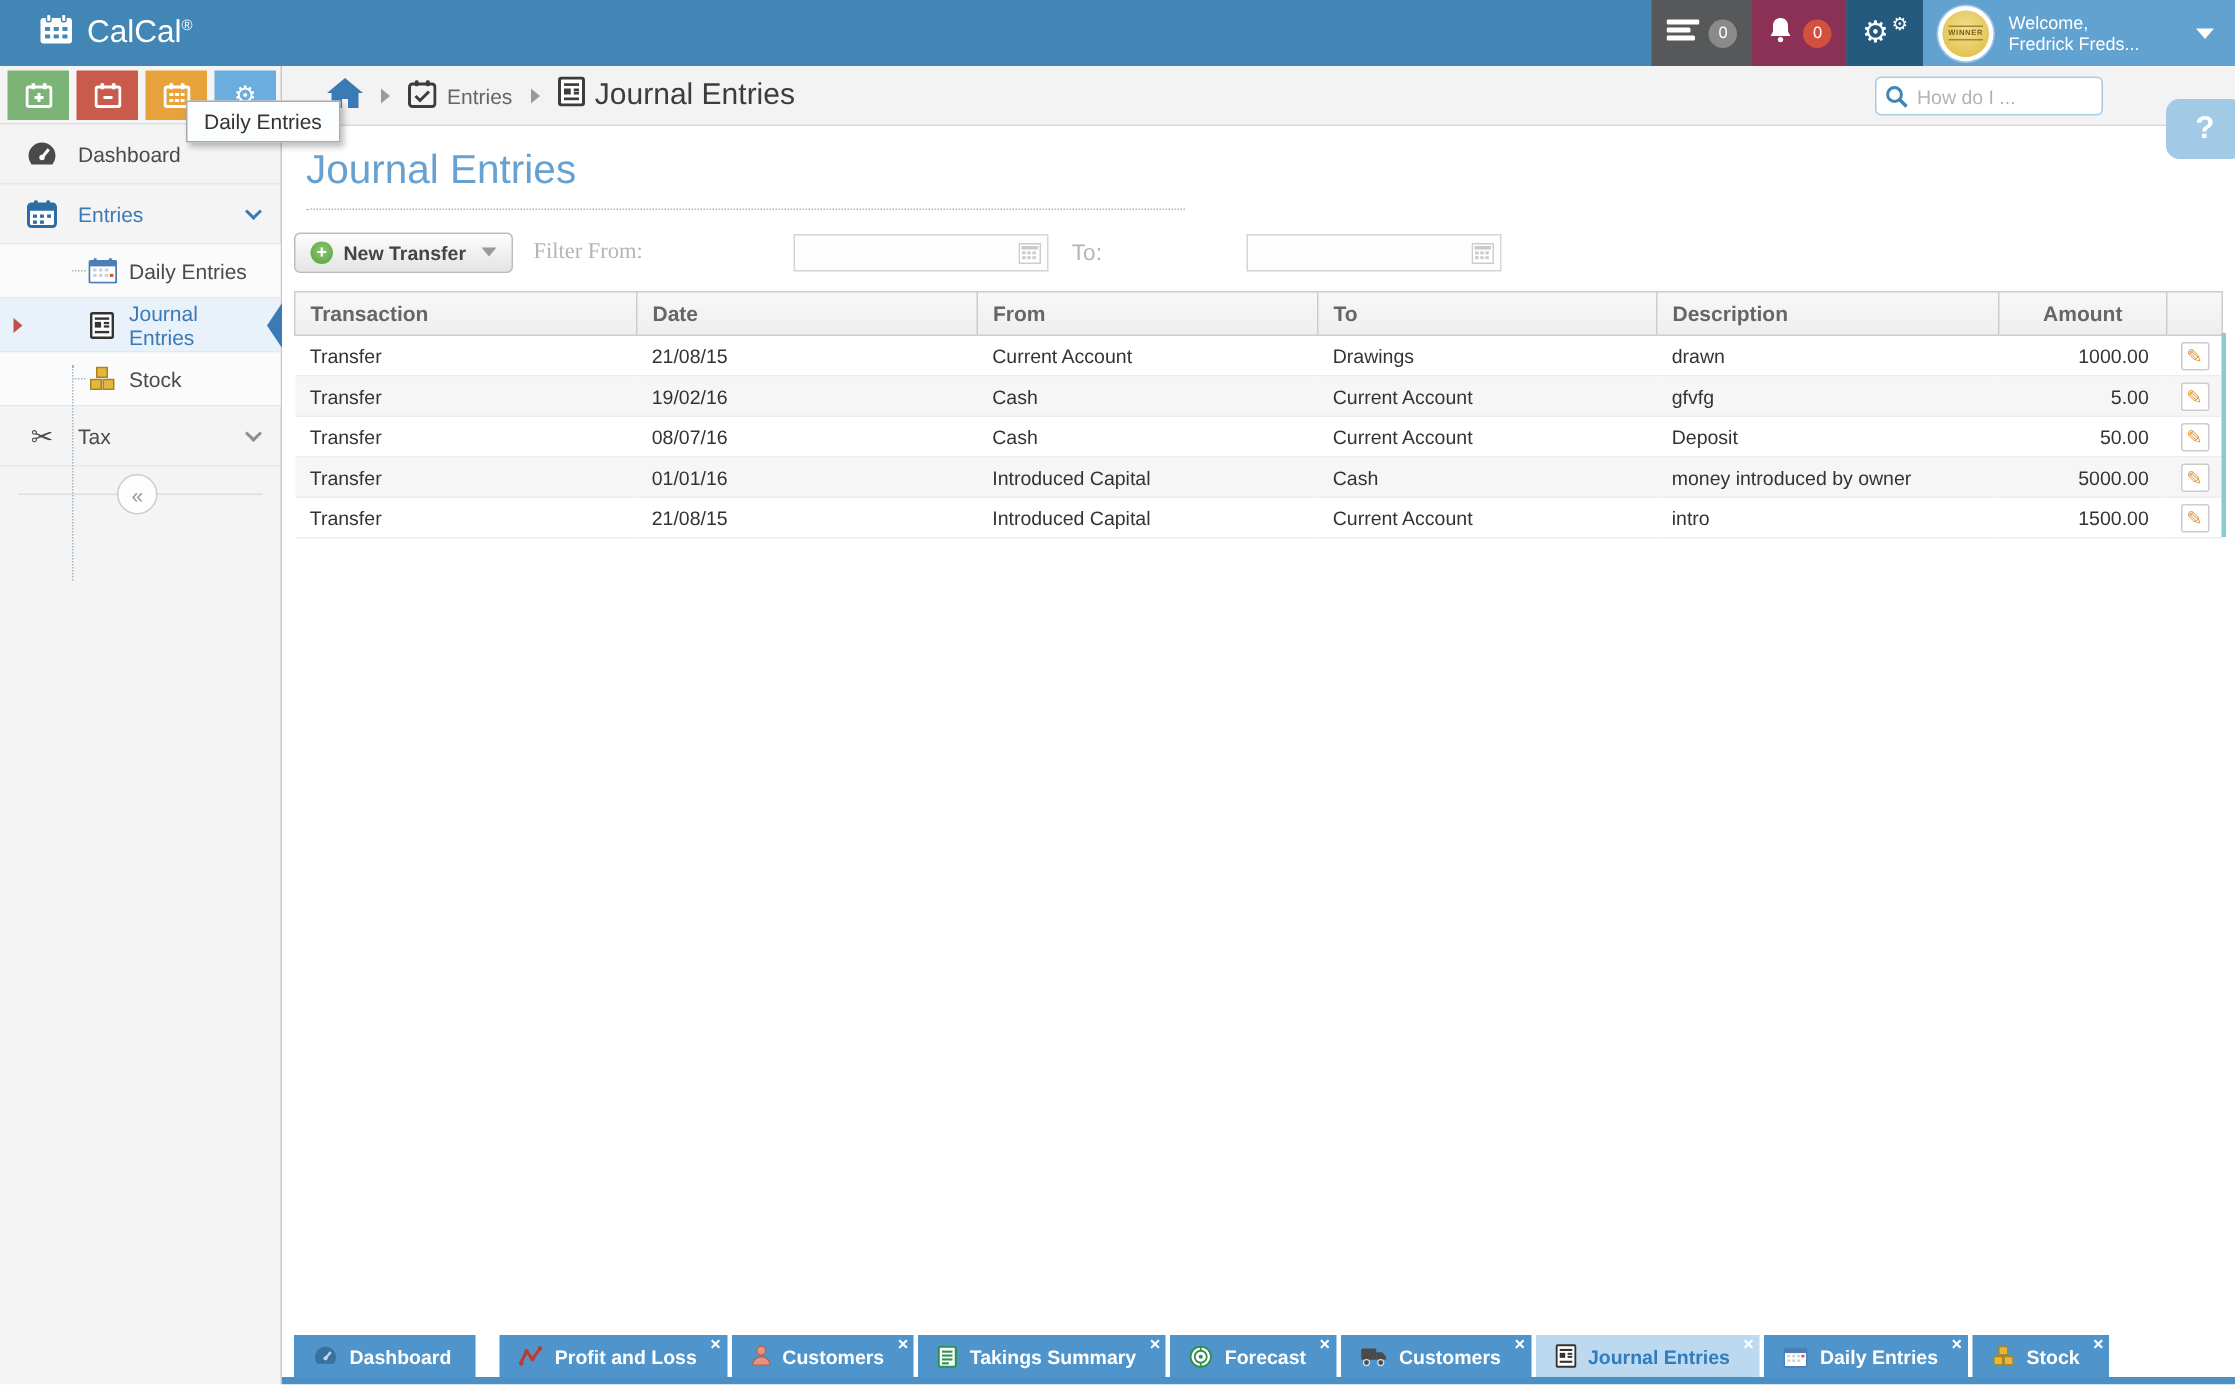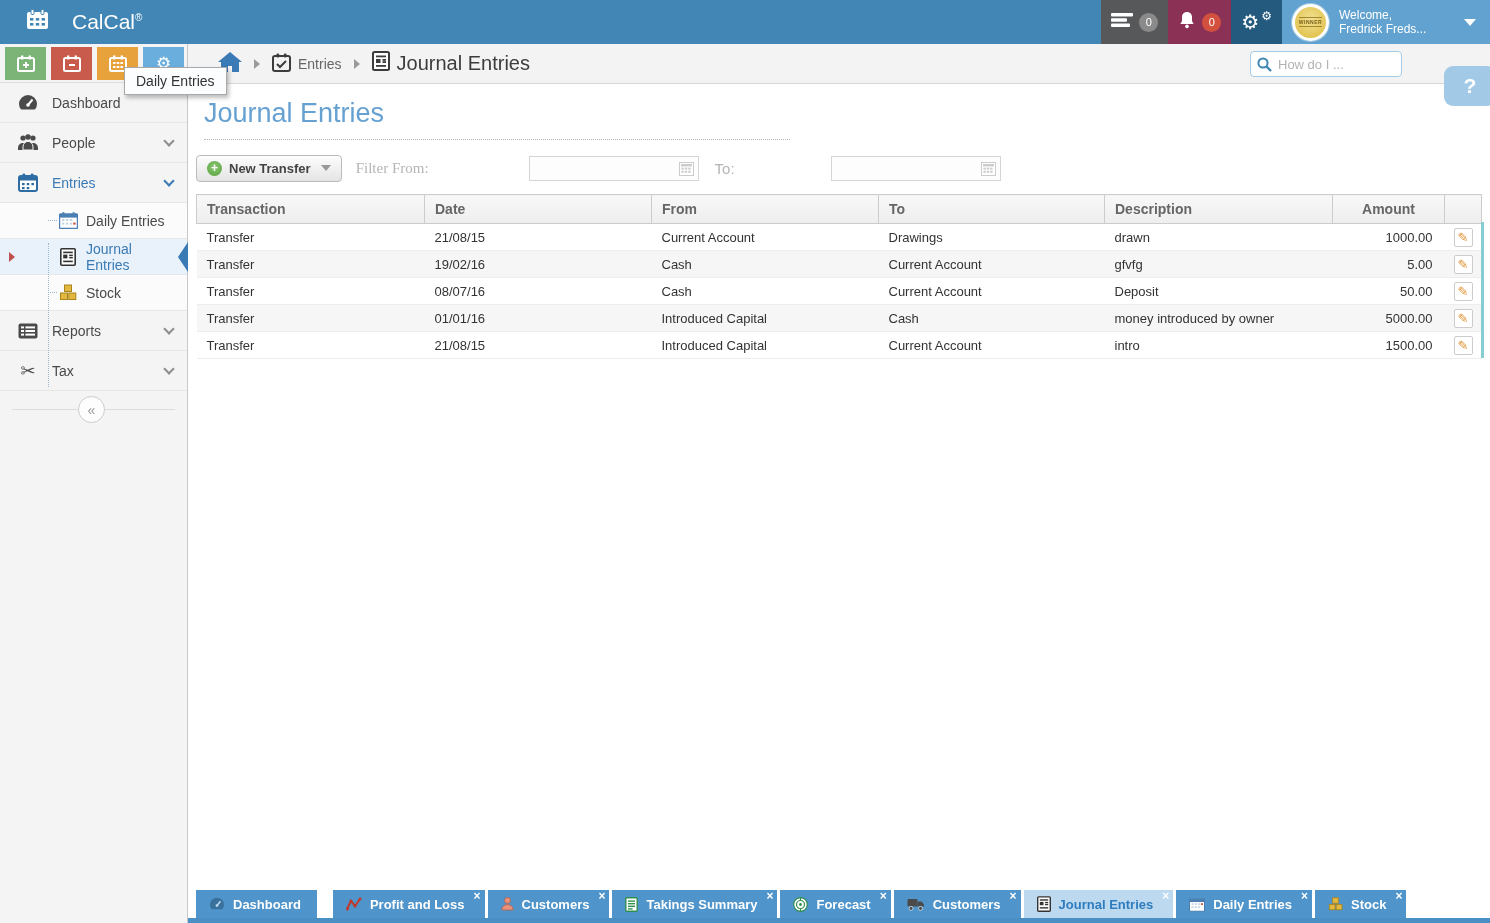--- a/index.html
+++ b/index.html
@@ -1,21 +1,21 @@
 <!DOCTYPE html>
 <html><head>
 <meta charset="utf-8">
 <style>
   * { margin:0; padding:0; box-sizing:border-box; }
   html,body { width:1490px; height:923px; overflow:hidden; }
   body { font-family:"Liberation Sans", sans-serif; background:#fff; position:relative; }
 
   
   .topbar { position:absolute; top:0; left:0; width:1490px; height:44px; background:#4186b4; display:flex; align-items:stretch; z-index:30; }
-  .logo { display:flex; align-items:center; gap:23px; padding-left:26px; color:#fff; font-size:21px; }
+  .logo { display:flex; align-items:center; gap:9px; padding-left:26px; color:#fff; font-size:21px; }
   .logo sup { font-size:10px; }
   .topbar-right { margin-left:auto; display:flex; height:44px; }
   .tb-box { display:flex; align-items:center; justify-content:center; gap:6px; padding:0 10px; }
   .tb-box.dark { background:#57585a; }
   .tb-box.maroon { background:#8c3156; }
   .tb-box.navy { background:#235a7e; }
   .badge { min-width:19px; height:19px; border-radius:50%; color:#fff; font-size:11px; display:flex; align-items:center; justify-content:center; }
   .badge.gray { background:#8a8a8a; }
   .badge.red { background:#d3503e; }
   .gears { color:#fff; font-size:20px; position:relative; line-height:1; }
@@ -252,36 +252,20 @@
       <span class="ico">
         <svg width="20" height="18" viewBox="0 0 20 18">
             <path d="M10 1a9 9 0 0 0-9 9 9 9 0 0 0 2 5.6h14A9 9 0 0 0 19 10a9 9 0 0 0-9-9z" fill="#4a4a4a"></path>
             <line x1="10" y1="11" x2="14.5" y2="5.5" stroke="#fff" stroke-width="2"></line>
             <circle cx="10" cy="11" r="1.8" fill="#fff"></circle>
           </svg>
       </span>
       <span>Dashboard</span>
     </div>
 
-    <div class="mi">
-      <span class="ico">
-        <svg width="22" height="17" viewBox="0 0 22 17">
-            <g fill="#4a4a4a">
-              <circle cx="6" cy="4" r="2.6"></circle>
-              <circle cx="16" cy="4" r="2.6"></circle>
-              <circle cx="11" cy="3" r="2.8"></circle>
-              <path d="M1 14c0-3 2.2-5 5-5s5 2 5 5v2H1z"></path>
-              <path d="M11 14c0-3 2.2-5 5-5s5 2 5 5v2H11z"></path>
-              <path d="M6 13c0-3.4 2.3-5.6 5-5.6s5 2.2 5 5.6v3H6z" stroke="#f4f4f4" stroke-width="1"></path>
-            </g>
-          </svg>
-      </span>
-      <span>People</span>
-      <span class="chev"></span>
-    </div>
 
     <div class="mi blue-text">
       <span class="ico">
         <svg width="20" height="19" viewBox="0 0 20 19">
             <rect x="1" y="3" width="18" height="15" rx="2" fill="#fff" stroke="#2e6da4" stroke-width="2"></rect>
             <rect x="1" y="3" width="18" height="4.5" fill="#2e6da4"></rect>
             <rect x="4.6" y="0.5" width="2.6" height="4" rx="1" fill="#2e6da4"></rect>
             <rect x="12.8" y="0.5" width="2.6" height="4" rx="1" fill="#2e6da4"></rect>
             <g fill="#2e6da4">
               <rect x="4" y="10" width="2.6" height="2.2"></rect>
@@ -342,37 +326,20 @@
               <rect x="5.5" y="1" width="7" height="6.5"></rect>
               <rect x="1.5" y="9" width="7" height="6.5"></rect>
               <rect x="9.8" y="9" width="7" height="6.5"></rect>
             </g>
           </svg>
       </span>
       <span>Stock</span>
     </div>
 
 
-    <div class="mi">
-      <span class="ico">
-        <svg width="20" height="16" viewBox="0 0 20 16">
-            <rect x="0.5" y="0.5" width="19" height="15" rx="2" fill="#4a4a4a"></rect>
-            <g fill="#fff">
-              <rect x="3" y="3.4" width="3" height="2"></rect>
-              <rect x="7.4" y="3.4" width="9.6" height="2"></rect>
-              <rect x="3" y="7" width="3" height="2"></rect>
-              <rect x="7.4" y="7" width="9.6" height="2"></rect>
-              <rect x="3" y="10.6" width="3" height="2"></rect>
-              <rect x="7.4" y="10.6" width="9.6" height="2"></rect>
-            </g>
-          </svg>
-      </span>
-      <span>Reports</span>
-      <span class="chev"></span>
-    </div>
 
     <div class="mi">
       <span class="ico" style="font-size:18px;color:#4a4a4a;">✂</span>
       <span>Tax</span>
       <span class="chev"></span>
     </div>
 
     <div class="collapse-row">
       <div class="line"></div>
       <div class="collapse-btn">«</div>

